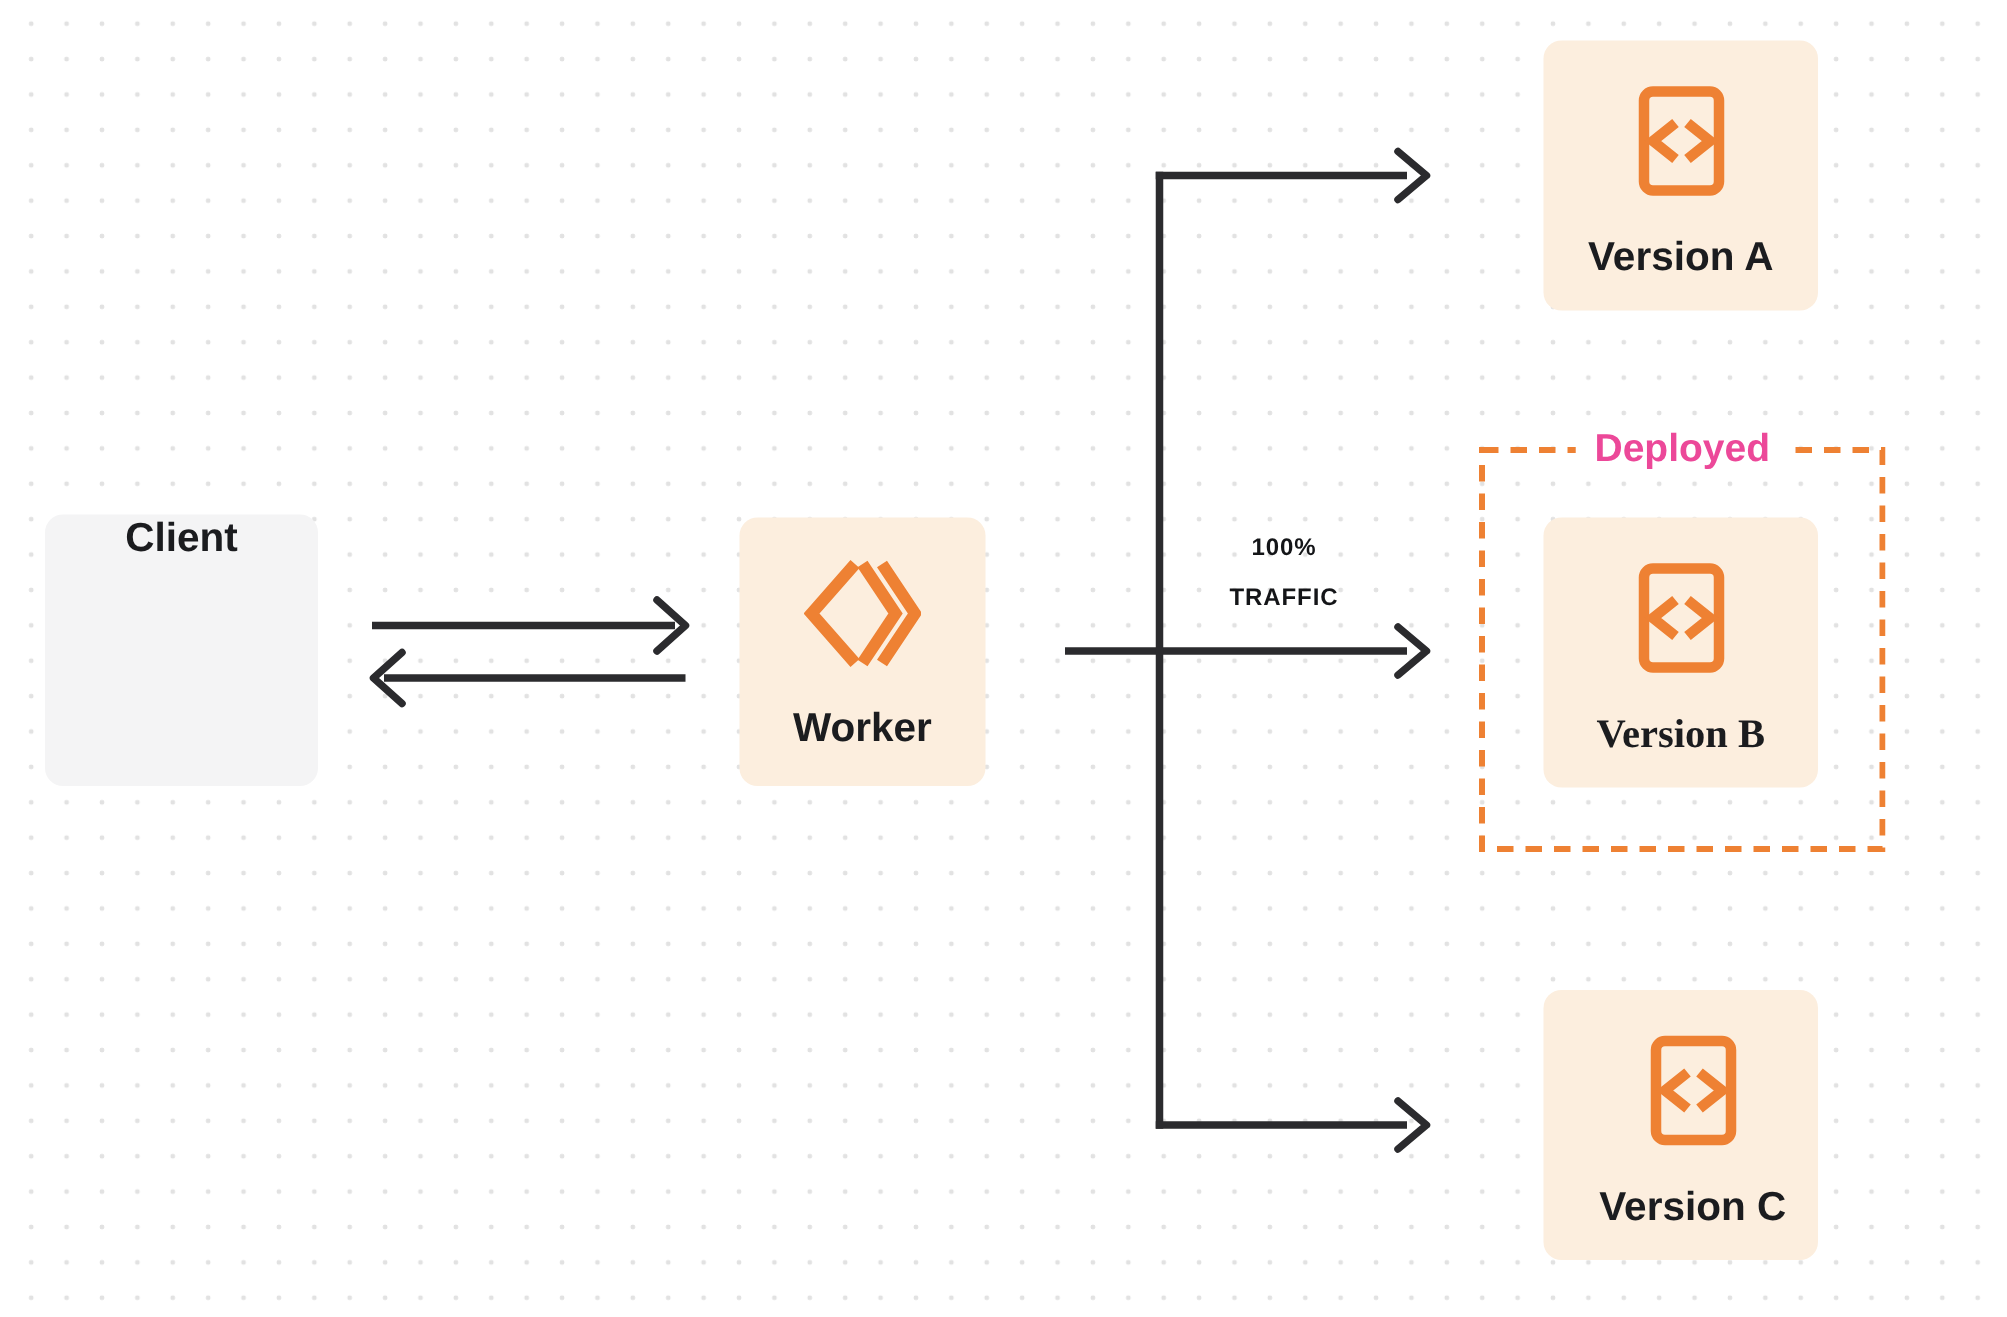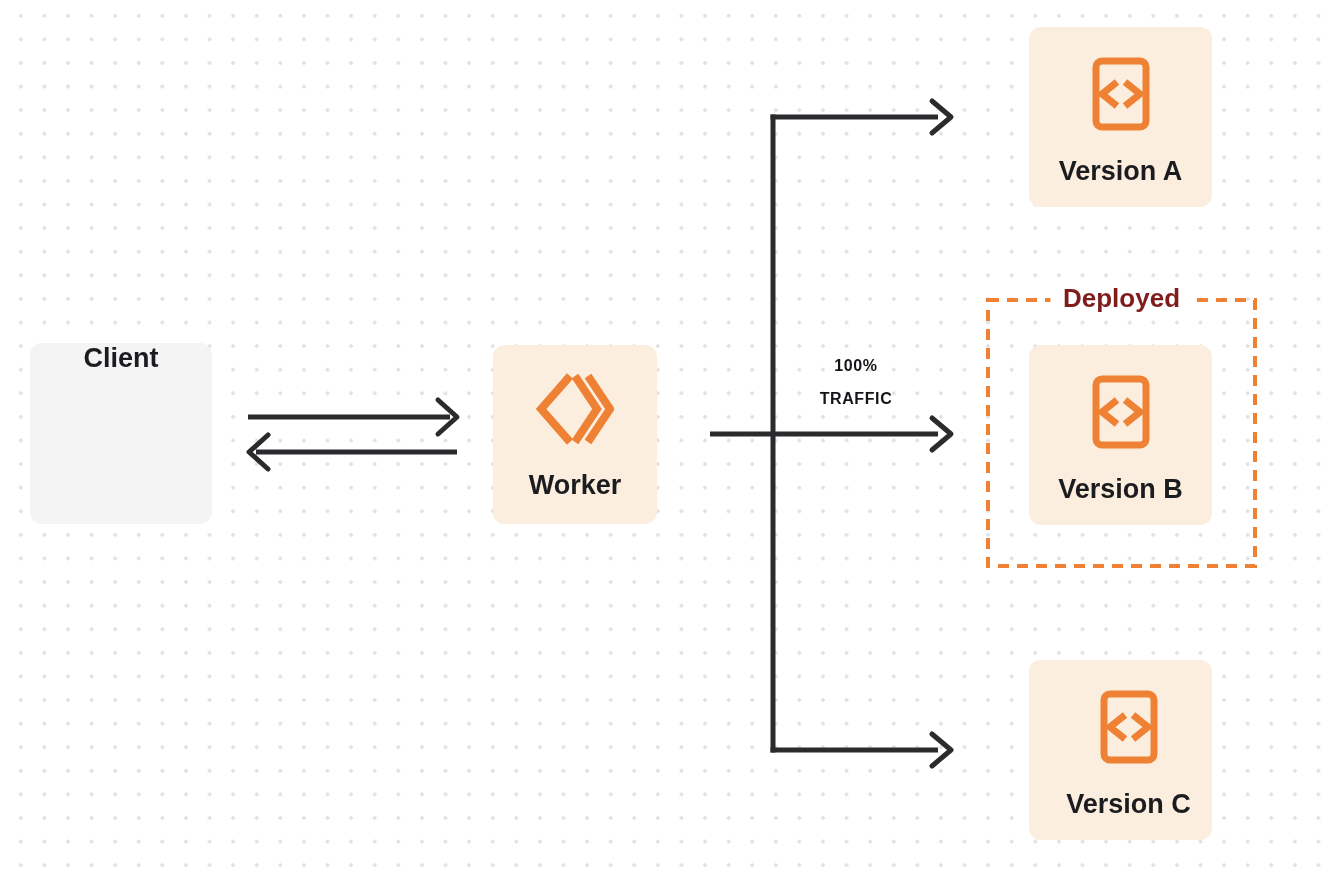--- a/index.html
+++ b/index.html
@@ -31,29 +31,29 @@
     left:493px; top:345px; width:164px; height:179px;
     background:#fceede; padding-top:28px;
   }
   .worker-node .label { margin-top:25px; }
   .version-node {
     left:1029px; width:183px; height:180px;
     background:#fceede; padding-top:30px;
   }
   .version-node .label { margin-top:25px; }
   .version-a { top:27px; }
-  .version-b { top:345px; z-index:3; }
+  .version-b { top:345px; z-index:3;font-family:Liberation Serif, serif; }
   .version-c { top:660px;padding-left:16px; }
   .deployed-group {
     position:absolute; left:986px; top:298px; width:271px; height:270px; z-index:2;
   }
   .deployed-label {
     position:absolute; top:-15px; left:50%; transform:translateX(-50%);
     background:#ffffff; padding:0 13px;
-    color:#7f1d1d; font-weight:bold; font-size:26px; line-height:30px;
+    color:#ec4899; font-weight:bold; font-size:26px; line-height:30px;
     white-space:nowrap; z-index:4;
   }
   .traffic-label {
     position:absolute; left:786px; top:349px; width:140px; z-index:2;
     text-align:center; font-weight:bold; font-size:16px; line-height:33px;
     letter-spacing:0.6px; color:#141518;
   }
   .traffic-label span { display:block; }
   .icon { display:block; }
 </style>

